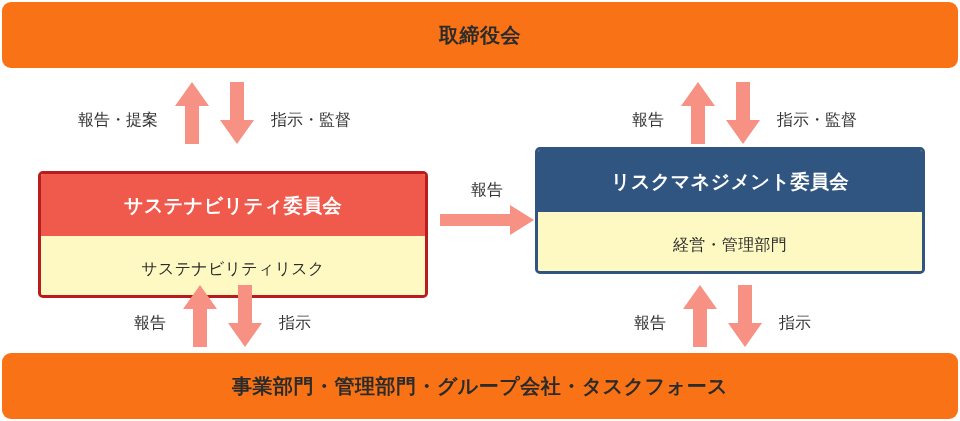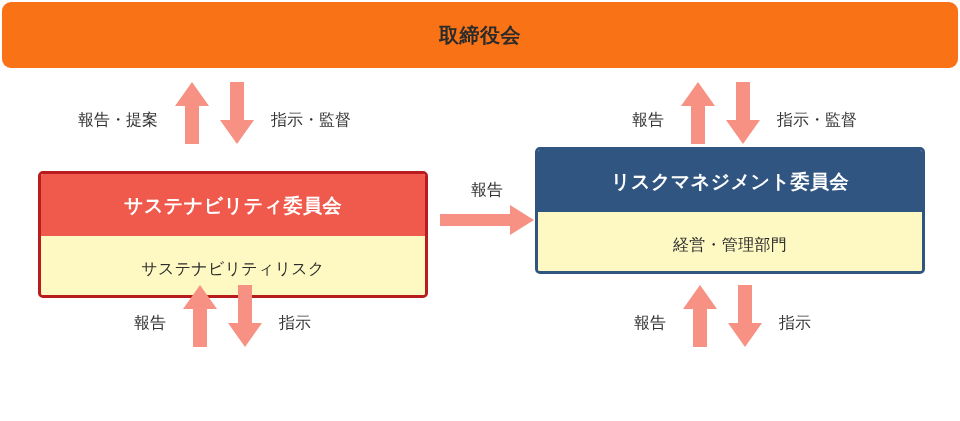--- a/index.html
+++ b/index.html
@@ -227,14 +227,17 @@
 
     <span class="vshaft" style="margin-left:11px;">
       <svg class="v-arrow" width="34" height="62" viewBox="0 0 34 62" aria-hidden="true">
         <polygon points="17,62 0,38 10,38 10,0 24,0 24,38 34,38" fill="#f79183"></polygon>
       </svg>
     </span>
 
     <span class="arrow-label" style="margin-left:17px;">指示</span>
   </div>
 
+  <div class="banner" id="banner-bottom">
+    <span class="banner-label">事業部門・管理部門・グループ会社・タスクフォース</span>
+  </div>
 
 </div>
 
 </body></html>

